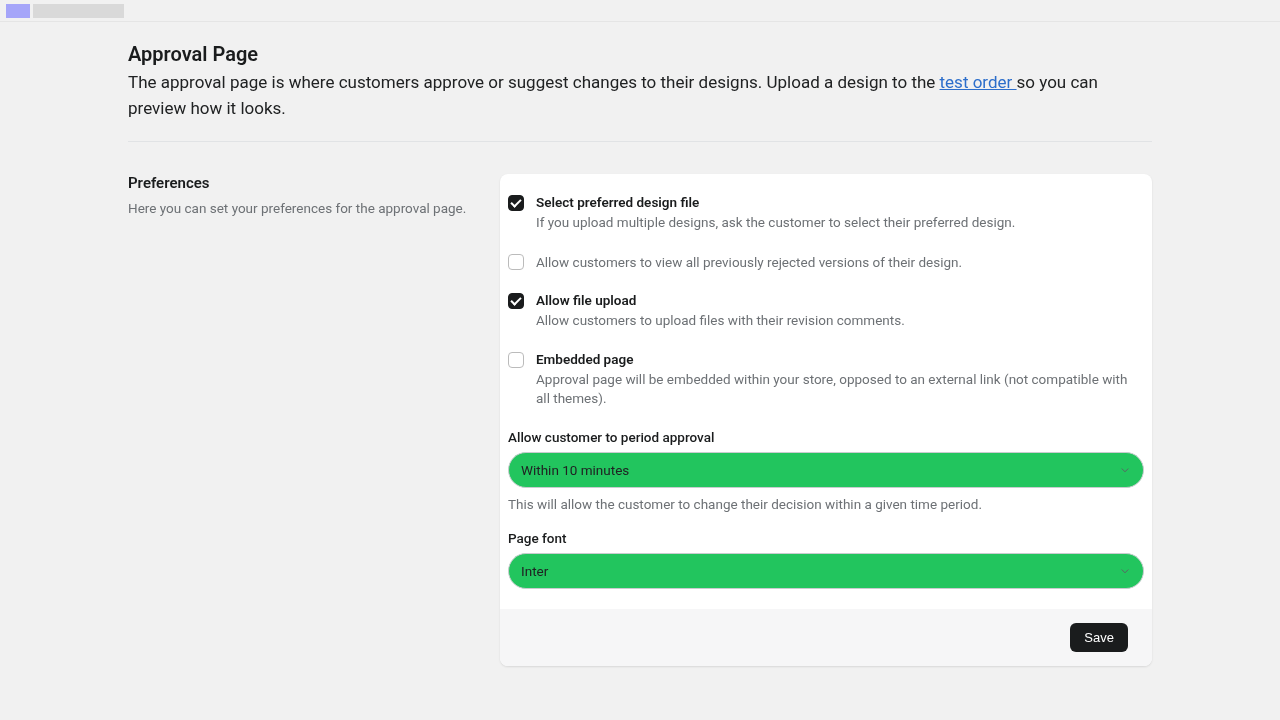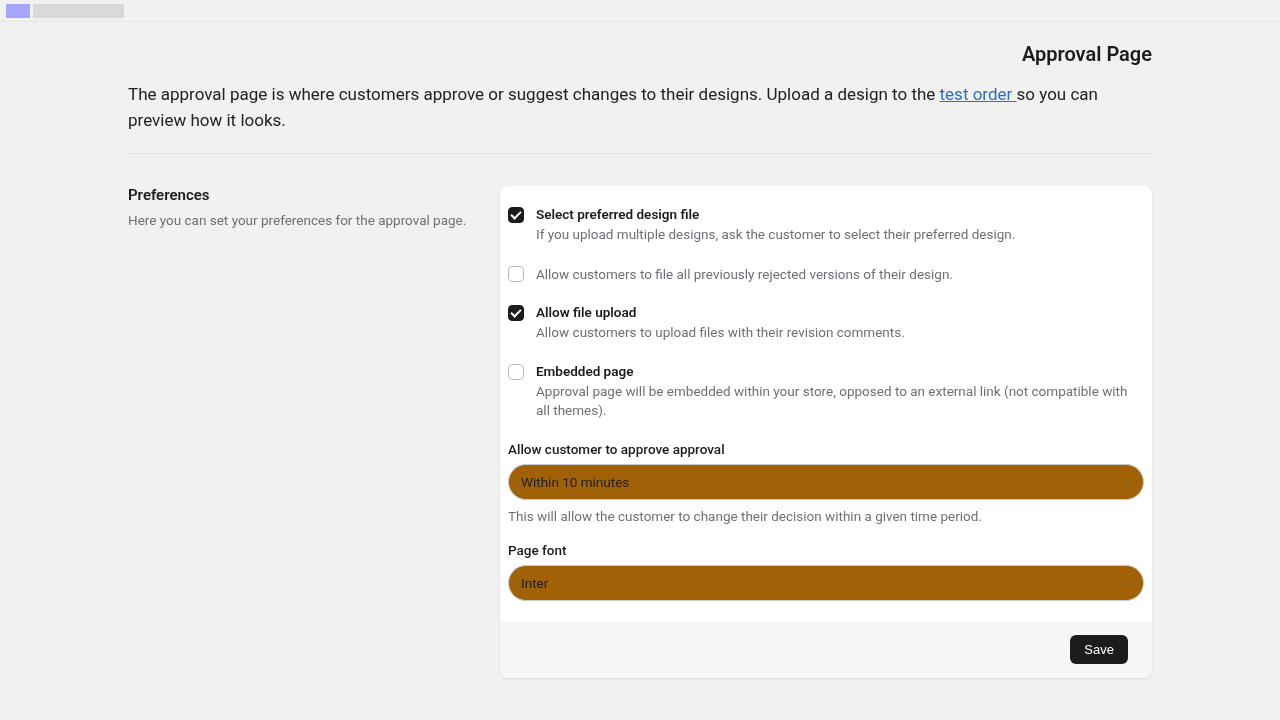--- a/index.html
+++ b/index.html
@@ -35,22 +35,21 @@
     }
     .page-header {
       padding: 0 0 20px;
       border-bottom: 1px solid #e1e3e5;
       margin-bottom: 32px;
     }
     .page-title {
       font-size: 20px;
       font-weight: 600;
       color: #1a1c1d;
-      margin-bottom: 16px;
-      text-align: right;
+      margin-bottom: 4px;
     }
     .page-subtitle {
       font-size: 17px;
       color: #202223;
       line-height: 1.5;
     }
     .page-subtitle a {
       color: #2c6ecb;
       text-decoration: underline;
     }
@@ -152,21 +151,21 @@
       color: #1a1c1d;
       margin-bottom: 7px;
       display: block;
     }
     .select {
       width: 100%;
       height: 36px;
       padding: 0 12px;
       border: 1px solid #c9cccf;
       border-radius: 18px;
-      background: #a16207;
+      background: #22c55e;
       font-size: 13.5px;
       color: #202223;
       display: flex;
       align-items: center;
       justify-content: space-between;
       cursor: pointer;
     }
     .chevron {
       width: 12px;
       height: 12px;
@@ -218,42 +217,42 @@
             <div class="checkbox checked"></div>
             <div class="checkbox-content">
               <div class="checkbox-label">Select preferred design file</div>
               <div class="checkbox-desc">If you upload multiple designs, ask the customer to select their preferred design.</div>
             </div>
           </div>
 
           <div class="checkbox-row">
             <div class="checkbox"></div>
             <div class="checkbox-content">
-              <div class="checkbox-desc">Allow customers to file all previously rejected versions of their design.</div>
+              <div class="checkbox-desc">Allow customers to view all previously rejected versions of their design.</div>
             </div>
           </div>
 
           <div class="checkbox-row">
             <div class="checkbox checked"></div>
             <div class="checkbox-content">
               <div class="checkbox-label">Allow file upload</div>
               <div class="checkbox-desc">Allow customers to upload files with their revision comments.</div>
             </div>
           </div>
 
           <div class="checkbox-row">
             <div class="checkbox"></div>
             <div class="checkbox-content">
               <div class="checkbox-label">Embedded page</div>
               <div class="checkbox-desc">Approval page will be embedded within your store, opposed to an external link (not compatible with all themes).</div>
             </div>
           </div>
 
           <div class="field-group">
-            <label class="field-label">Allow customer to approve approval</label>
+            <label class="field-label">Allow customer to period approval</label>
             <div class="select">
               <span>Within 10 minutes</span>
               <svg class="chevron" viewBox="0 0 20 20" fill="currentColor">
                   <path d="M5 8l5 5 5-5" stroke="currentColor" stroke-width="1.6" fill="none" stroke-linecap="round" stroke-linejoin="round"></path>
                 </svg>
             </div>
             <div class="help-text">This will allow the customer to change their decision within a given time period.</div>
           </div>
 
           <div class="field-group">

